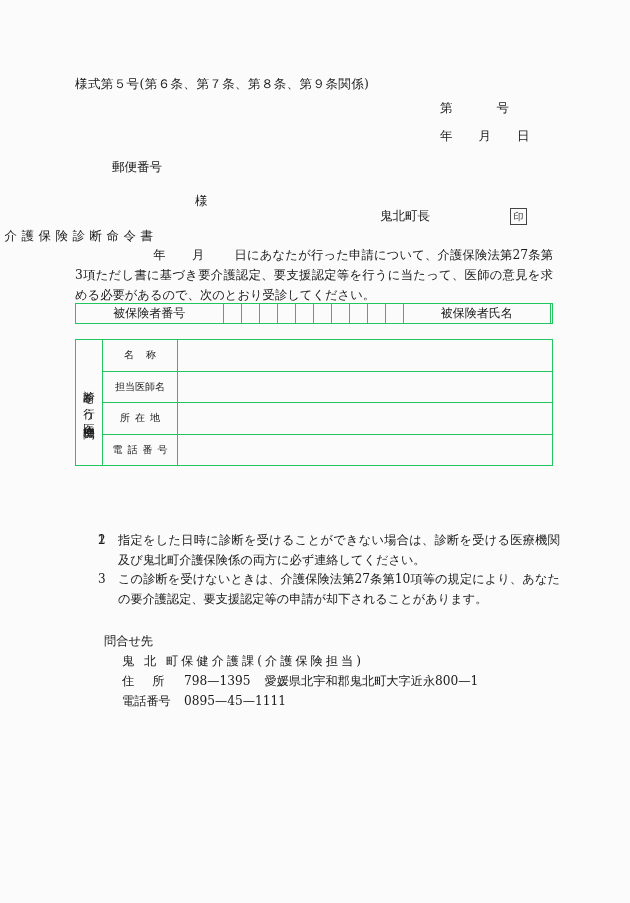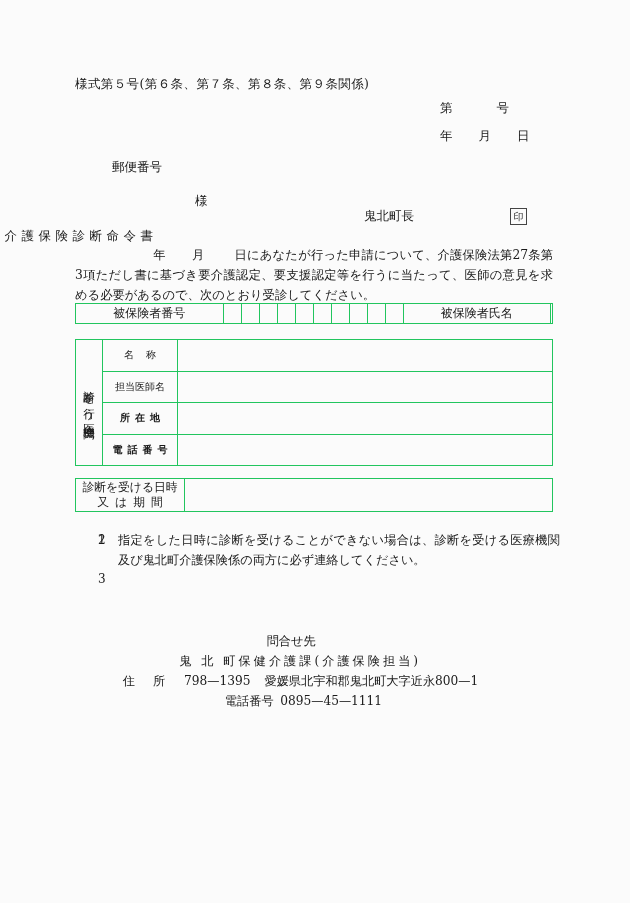--- a/index.html
+++ b/index.html
@@ -47,21 +47,21 @@
     left: 112px; top: 159px;
     font-size: 12.5px;
     white-space: nowrap;
   }
   .addressee {
     left: 195px; top: 193px;
     font-size: 12.5px;
     white-space: nowrap;
   }
   .issuer {
-    left: 364px; top: 208px;
+    left: 380px; top: 208px;
     font-size: 12.5px;
     white-space: nowrap;
   }
   .seal-box {
     left: 510px; top: 208px;
     width: 15px;
     height: 15px;
     border: 1px solid #444;
     font-size: 10px;
     line-height: 15px;
@@ -134,21 +134,21 @@
   }
   .row-label {
     width: 74px;
     text-align: center;
     font-size: 10px;
     white-space: nowrap;
     margin-top: 26px;
   }
   .spread { display: inline-block; }
   .spread-3 { letter-spacing: 12px; text-indent: 12px; }
-  .spread-4 { letter-spacing: 5px; text-indent: 5px; font-weight: bold; }
+  .spread-4 { letter-spacing: 5px; text-indent: 5px; }
 
   .tbl-visit {
     left: 75px; top: 478px;
     width: 478px;
   }
   .tbl-visit td { height: 16px; }
   .visit-label {
     width: 104px;
     text-align: center;
     font-size: 11.8px;
@@ -175,21 +175,20 @@
     position: absolute;
     left: 0; top: 0;
     font-size: 12px;
   }
 
   
   .contact {
     left: 104px; top: 631px;
     font-size: 12.2px;
     line-height: 20px;
-    text-align: center;
   }
   .contact .c-head { margin-left: 0; }
   .contact .c-row { margin-left: 18px; white-space: nowrap; }
   .contact .c-key-addr { display: inline-block; width: 62px; letter-spacing: 18px; }
   .contact .c-key-tel { display: inline-block; width: 62px; }
   .contact .c-sep { display: inline-block; width: 14px; }
   .dept-spread { letter-spacing: 3px; }
 </style>
 </head>
 <body>
@@ -256,40 +255,34 @@
     </tr>
     <tr>
       <td class="row-label"><span class="spread spread-4">電話番号</span></td>
       <td></td>
     </tr>
   </tbody>
     </table>
 
   <table class="abs tbl-visit">
     <tbody>
-        <tr>
-      <td class="visit-label">
-        <div>診断を受ける日時</div>
-        <div class="line2">又は期間</div>
-      </td>
-      <td></td>
-    </tr>
   </tbody>
     </table>
 
   <div class="abs notes">
     <div class="note">
       <span class="num">1</span>
     </div>
     <div class="note">
       <span class="num">2</span>
       <span>指定をした日時に診断を受けることができない場合は、診断を受ける医療機関及び鬼北町介護保険係の両方に必ず連絡してください。</span>
     </div>
     <div class="note">
       <span class="num">3</span>
+      <span>この診断を受けないときは、介護保険法第27条第10項等の規定により、あなたの要介護認定、要支援認定等の申請が却下されることがあります。</span>
     </div>
   </div>
 
   <div class="abs contact">
     <div class="c-head">問合せ先</div>
     <div class="c-row dept-spread">鬼 北 町保健介護課(介護保険担当)</div>
     <div class="c-row">
       <span class="c-key-addr">住所</span><span>798—1395</span><span class="c-sep"></span><span>愛媛県北宇和郡鬼北町大字近永800—1</span>
     </div>
     <div class="c-row">

